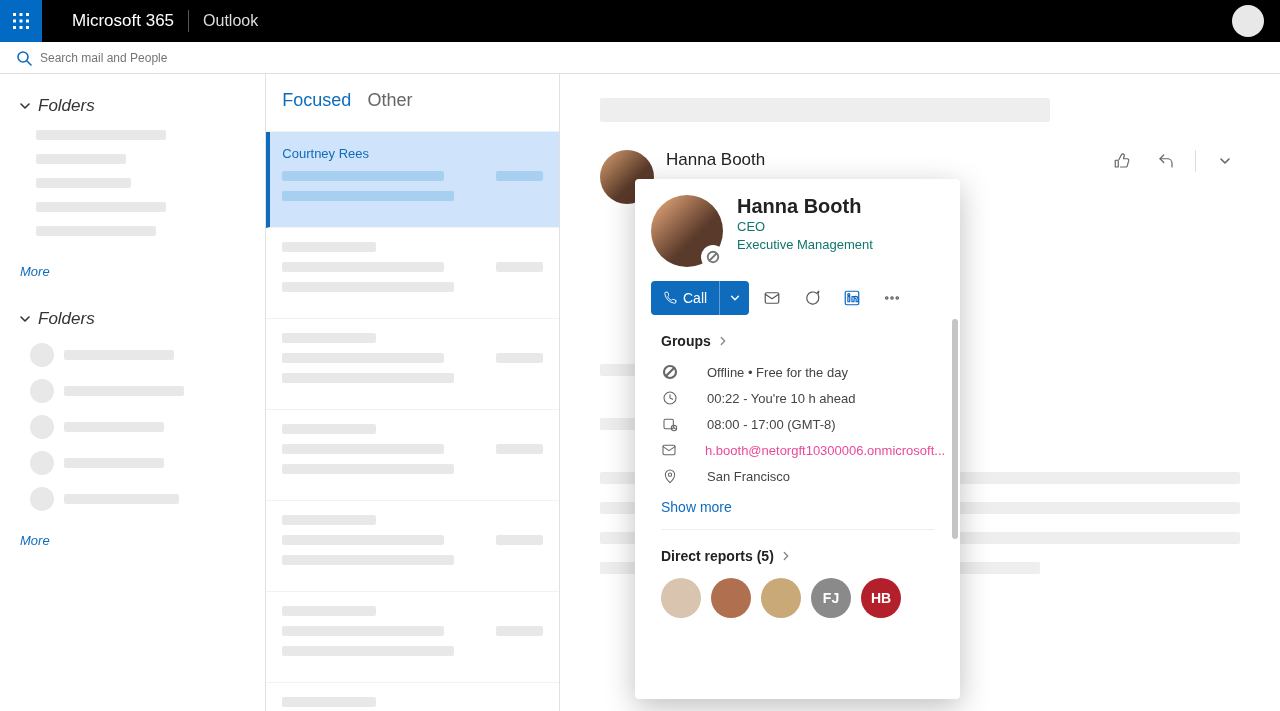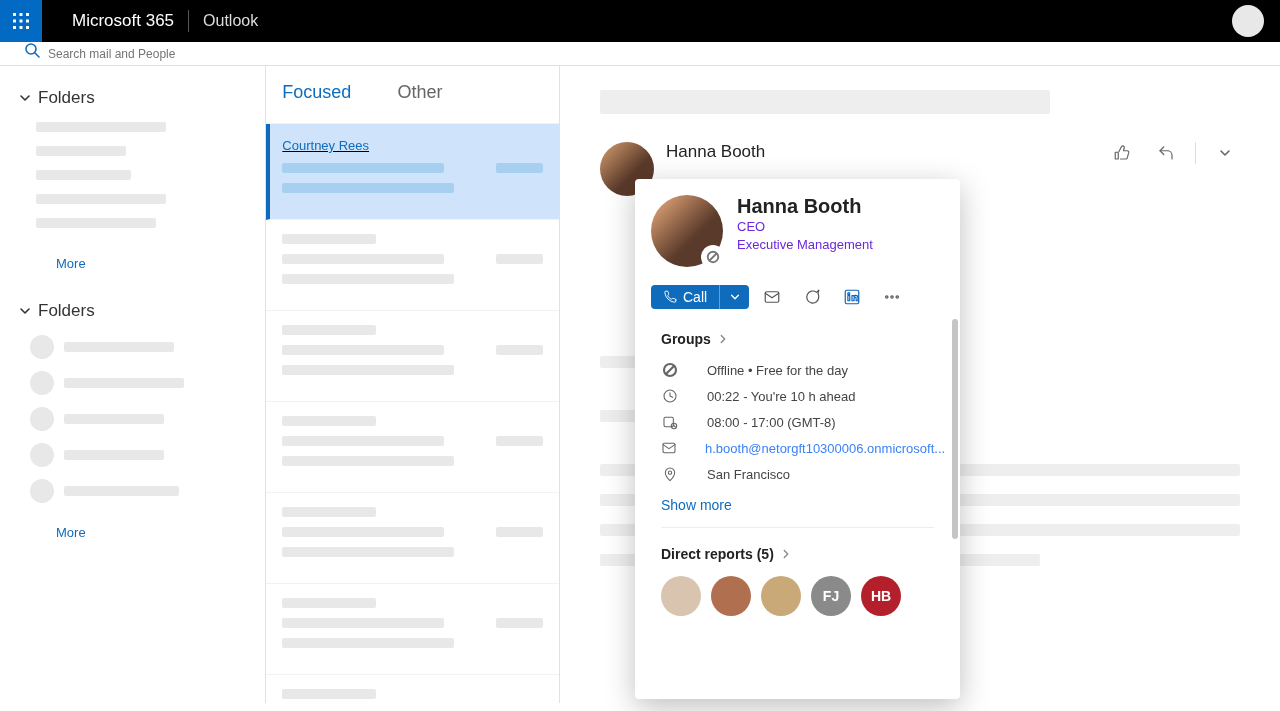--- a/index.html
+++ b/index.html
@@ -7,40 +7,40 @@
 
   
   .header { height: 42px; background: #000; display: flex; align-items: center; color: #fff; position: relative; }
   .waffle { width: 42px; height: 42px; display: flex; align-items: center; justify-content: center; background: #036ac4; cursor: pointer; }
   .brand { font-size: 17px; font-weight: 400; margin-left: 30px; }
   .brand-sep { width: 1px; height: 22px; background: #555; margin: 0 14px; }
   .app-name { font-size: 16px; font-weight: 300; color: #ddd; }
   .avatar-me { position: absolute; right: 16px; top: 5px; width: 32px; height: 32px; border-radius: 50%; background: #e8e8e8; }
 
   
-  .searchbar { height: 24px; border-bottom: 1px solid #e1e1e1; display: flex; padding: 0 24px; }
+  .searchbar { height: 32px; border-bottom: 1px solid #e1e1e1; display: flex; align-items: center; padding: 0 16px; }
   .searchbar input { border: none; outline: none; font-size: 12px; color: #555; margin-left: 8px; width: 200px; background: transparent; }
 
   
   .columns { display: flex; height: calc(711px - 42px - 32px); }
-  .sidebar { width: 273px; border-right: 1px solid #e1e1e1; padding: 22px 0 0 0; }
+  .sidebar { width: 273px; border-right: 1px solid #e1e1e1; padding: 22px 0 0 0; font-style: italic; }
   .section-h { display: flex; align-items: center; font-size: 17px; color: #333; margin: 0 0 14px 18px; }
   .section-h svg { margin-right: 6px; }
   .ghost-row { height: 10px; background: #e8e8e8; border-radius: 2px; margin: 0 0 14px 36px; }
   .avatar-ghost { display:flex; align-items:center; margin: 0 0 12px 30px; }
   .avatar-ghost .c { width:24px;height:24px;border-radius:50%;background:#e8e8e8;margin-right:10px; }
   .avatar-ghost .l { height:10px;background:#e8e8e8;border-radius:2px; }
-  .more-link { color:#0f6cbd; font-size:13px; margin-left:56px; cursor:pointer; }
+  .more-link { color:#0f6cbd; font-size:13px; margin-left:20px; cursor:pointer; }
 
   .maillist { width: 301px; border-right: 1px solid #e1e1e1; }
-  .tabs { height: 58px; display:flex; align-items:center; gap:46px; padding-left:16px; border-bottom:1px solid #eef2f6; }
+  .tabs { height: 58px; display:flex; align-items:center; gap:16px; padding-left:16px; border-bottom:1px solid #eef2f6; }
   .tab { font-size:18px; color:#666; padding-bottom:4px; cursor:pointer; }
   .tab.active { color:#0f6cbd; }
 
-  .msg-item { padding:14px 16px 16px 16px; border-bottom:1px solid #f2f2f2;text-decoration:underline; }
+  .msg-item { padding:14px 16px 16px 16px; border-bottom:1px solid #f2f2f2; }
   .msg-item.selected { background:#cfe4fa; border-left:4px solid #0f6cbd; padding-left:12px; }
   .from-name { font-size:13px; color:#0f6cbd; margin-bottom:10px; }
   .ghline { height:10px; background:#a7cff0; border-radius:2px; margin-bottom:10px; }
   .msg-item:not(.selected) .ghline { background:#e8e8e8; }
   .rowflex { display:flex; justify-content:space-between; }
   .rowflex .a { width:62%; } .rowflex .b { width:18%; }
 
   .reading { flex:1; position:relative; padding:24px 40px; }
   .subject-ghost { height:24px; background:#eee; width:450px; border-radius:2px; }
 
@@ -56,31 +56,31 @@
   .body-ghosts { margin-top:160px; }
   .body-ghosts .l { height:12px;background:#eee;border-radius:2px;margin-bottom:18px; }
 
   
   .card { position:absolute; left:635px; top:179px; width:325px; height:520px; background:#fff; border-radius:4px; box-shadow:0 8px 30px rgba(0,0,0,.25); z-index:10; overflow:hidden; }
   .card-inner { height:100%; overflow:hidden; position:relative; }
   .card-head { display:flex; gap:14px; padding:16px 16px 0 16px; }
   .card-avatar { width:72px;height:72px;border-radius:50%;background:linear-gradient(135deg,#f0b080 0%, #5a3a2a 60%);position:relative;flex-shrink:0; }
   .card-avatar .pres { position:absolute; bottom:-2px; right:-2px; width:24px;height:24px;border-radius:50%;background:#fff;display:flex;align-items:center;justify-content:center; }
   .card-name { font-size:20px; font-weight:600; color:#222; }
-  .card-title { font-size:13px; color:#6d28d9; line-height:18px; }
+  .card-title { font-size:13px; color:#0f766e; line-height:18px; }
 
   .card-actions { display:flex; align-items:center; gap:0; padding:14px 16px 14px 16px; }
-  .call-btn { background:#0f6cbd; color:#fff; display:flex; align-items:center; height:24px; border-radius:4px; overflow:hidden; }
+  .call-btn { background:#0f6cbd; color:#fff; display:flex; align-items:center; height:34px; border-radius:4px; overflow:hidden; }
   .call-btn .main { display:flex; align-items:center; gap:6px; padding:0 12px; height:100%; cursor:pointer; font-size:14px; }
   .call-btn .split { width:30px; height:100%; display:flex; align-items:center; justify-content:center; border-left:1px solid rgba(255,255,255,.35); cursor:pointer; }
   .act-icon { width:34px;height:32px;display:flex;align-items:center;justify-content:center;color:#555;cursor:pointer;margin-left:6px; }
 
   .section-title { display:flex; align-items:center; gap:6px; font-size:14px; color:#222; font-weight:600; padding:4px 26px 10px 26px; }
   .info-row { display:flex; align-items:center; gap:28px; padding:5px 26px; font-size:13px; color:#444; }
-  .info-row a, .info-row .link { color:#3b82f6; text-decoration:none;text-align:right; }
+  .info-row a, .info-row .link { color:#ec4899; text-decoration:none;text-align:right; }
   .info-row .iconcol { width:18px; display:flex; justify-content:center; color:#666; }
   .show-more { color:#0f6cbd; font-size:14px; padding:10px 26px 14px 26px; cursor:pointer; }
   .hr { height:1px; background:#eee; margin:0 26px 14px 26px; }
 
   .reports { display:flex; gap:10px; padding:4px 26px 18px 26px; }
   .rp { width:40px;height:40px;border-radius:50%; display:flex;align-items:center;justify-content:center;color:#fff;font-weight:600;font-size:14px; }
 
   .card-scroll { position:absolute; right:2px; top:140px; width:6px; height:220px; background:#c5c5c5; border-radius:3px; }
 
   

